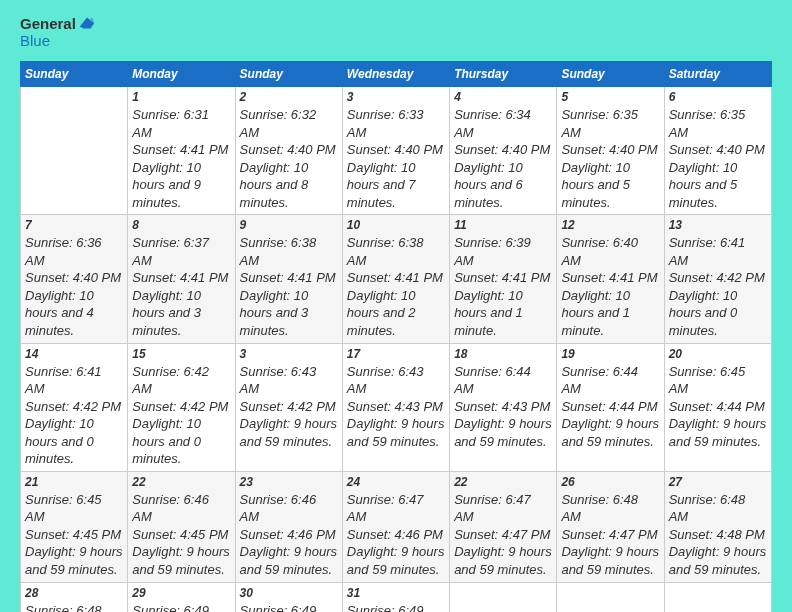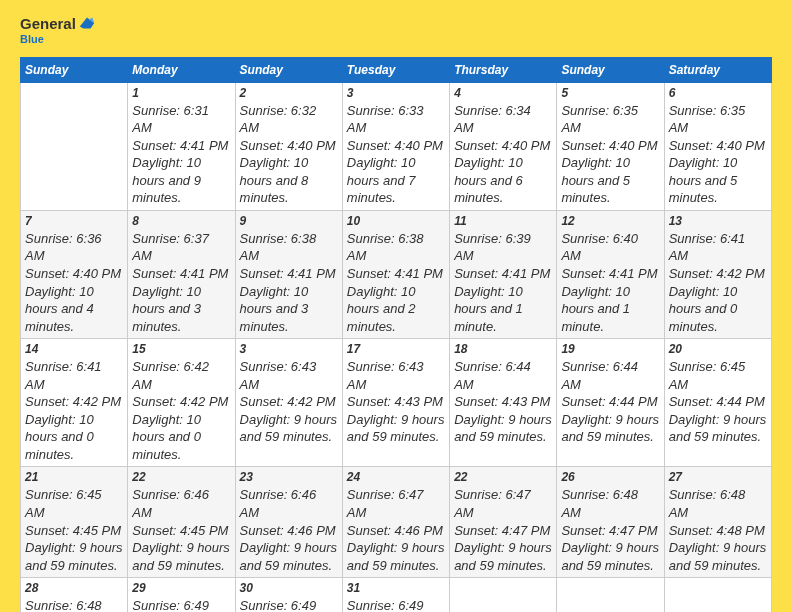--- a/index.html
+++ b/index.html
@@ -7,21 +7,21 @@
       font-family: Arial, sans-serif;
       background: #fff;
       width: 792px;
       height: 612px;
       overflow: hidden;
     }
     .page {
       width: 792px;
       height: 612px;
       padding: 16px 20px;
-      background: #fde047;
+      background: #5eead4;
     }
     .header {
       display: flex;
       justify-content: space-between;
       align-items: flex-start;
       margin-bottom: 12px;
     }
     .logo {
       display: flex;
       align-items: center;
@@ -99,36 +99,36 @@
   <div class="header">
     <div class="logo">
       <div class="logo-text">
         <span style="font-size:15px;font-weight:bold;color:#333;display:flex;align-items:center;">
           General
           <svg class="logo-icon" viewBox="0 0 20 20">
             <polygon points="2,14 10,4 18,10 14,16 6,16" fill="#1a6fc4"></polygon>
             <polygon points="12,6 18,10 16,4" fill="#5ba3e0"></polygon>
           </svg>
         </span>
-        <span style="font-size:11px;font-weight:bold;color:#1a6fc4;">Blue</span>
+        <span style="font-size:15px;font-weight:normal;color:#1a6fc4;">Blue</span>
       </div>
     </div>
     <div class="title-section">
       <div class="month-title"></div>
       <div class="location"></div>
     </div>
   </div>
 
   <table class="calendar-table">
     <thead>
       <tr>
       <th>Sunday</th>
           <th>Monday</th>
           <th>Sunday</th>
-          <th>Tuesday</th>
+          <th>Wednesday</th>
           <th>Thursday</th>
           <th>Sunday</th>
           <th>Saturday</th>
         </tr>
     </thead>
     <tbody id="calendar-body">
     <tr class="row-odd">
           <td class="empty-cell"></td>
           <td>
             <div class="day-number">1</div>

